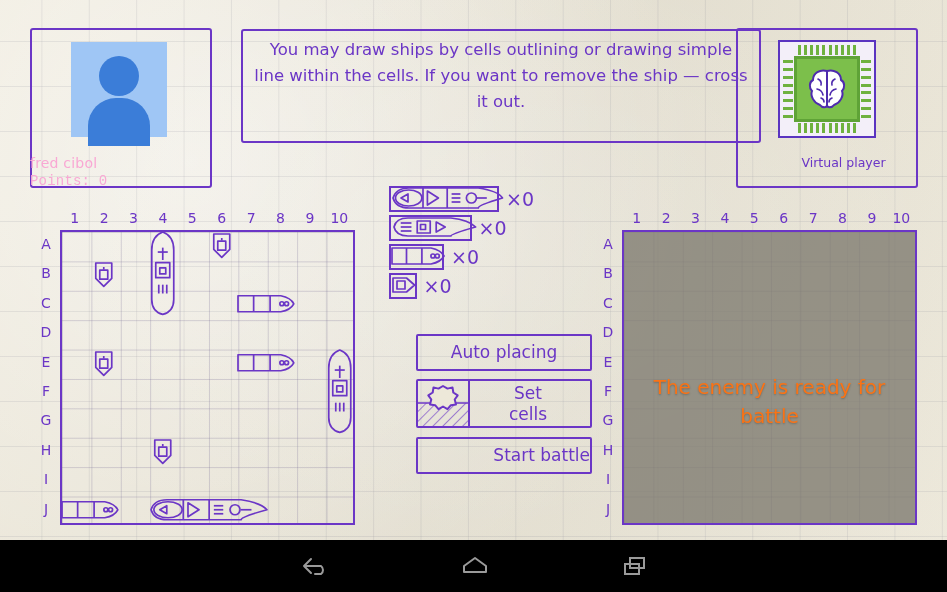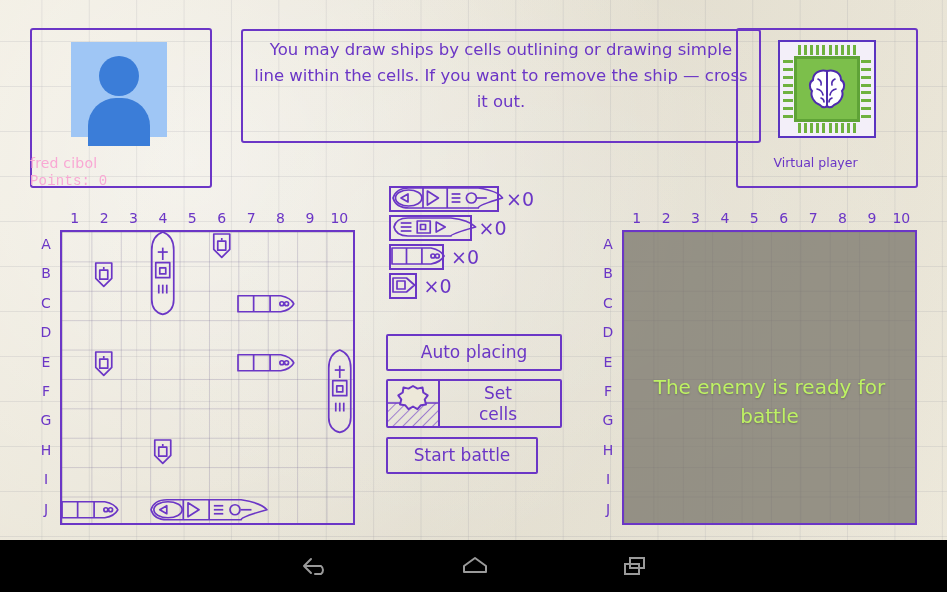--- a/index.html
+++ b/index.html
@@ -77,21 +77,21 @@
   .pins{position:absolute;display:flex;justify-content:space-around;}
   .pins span{background:#6FB23F;display:block;}
   .pins.top,.pins.bottom{left:16px;right:16px;height:10px;}
   .pins.top span,.pins.bottom span{width:3px;height:10px;}
   .pins.top{top:3px;} .pins.bottom{bottom:3px;}
   .pins.left,.pins.right{top:16px;bottom:16px;width:10px;flex-direction:column;}
   .pins.left span,.pins.right span{height:3px;width:10px;}
   .pins.left{left:3px;} .pins.right{right:3px;}
   #brain-icon{position:absolute;left:50%;top:50%;transform:translate(-50%,-50%);}
   #ai-name{
-    position:absolute;left:736px;top:155px;width:159px;text-align:center;
+    position:absolute;left:764px;top:155px;width:159px;text-align:center;
     color:#6B36C6;font-size:12.5px;
   }
 
   
   .board-wrap{position:absolute;}
   .col-head,.row-head{position:absolute;color:#6B36C6;font-size:14px;}
   .col-head{height:18px;line-height:18px;text-align:center;width:29.4px;}
   .row-head{width:20px;line-height:29.4px;text-align:center;height:29.4px;}
   .grid{
     position:absolute;width:295px;height:295px;
@@ -107,44 +107,45 @@
   .ship{position:absolute;pointer-events:none;}
 
   
   #enemy-veil{
     position:absolute;left:622px;top:230px;width:295px;height:295px;
     background:rgba(128,124,112,.80);
     display:flex;align-items:center;justify-content:center;
     box-sizing:border-box;border:2px solid #6B36C6;
   }
   #enemy-status{
-    color:#bef264;font-size:20px;line-height:29px;text-align:center;
+    color:#f97316;font-size:20px;line-height:29px;text-align:center;
     width:250px;text-shadow:0 1px 2px rgba(0,0,0,.25);margin-top:48px;
   }
 
   
   #left-title{
     position:absolute;left:385px;top:156px;width:180px;text-align:center;
     color:#6B36C6;font-size:15px;
   }
   .fleet-row{position:absolute;display:flex;align-items:center;}
   .fleet-cells{border:2px solid #6B36C6;box-sizing:border-box;height:26px;position:relative;}
   .fleet-count{color:#6B36C6;font-size:19px;margin-left:7px;white-space:nowrap;}
 
   
   .btn{
     position:absolute;border:2px solid #6B36C6;box-sizing:border-box;
     display:flex;align-items:center;justify-content:center;
     color:#6B36C6;font-size:17px;background:transparent;cursor:pointer;
     border-radius:2px;
+    margin-left:30px;
   }
   .btn .lbl{text-align:center;line-height:21px;}
   #btn-auto{left:386px;top:334px;width:176px;height:37px;}
   #btn-mine{left:386px;top:379px;width:176px;height:49px;}
-  #btn-start{left:386px;top:437px;width:152px;height:37px;}
+  #btn-start{left:386px;top:437px;width:176px;height:37px;justify-content:flex-end;}
   #btn-stop{left:386px;top:483px;width:176px;height:37px;}
   #mine-icon-box{
     position:absolute;left:0;top:0;width:52px;height:45px;
     border-right:2px solid #6B36C6;box-sizing:border-box;overflow:hidden;
   }
 
   
   #navbar{
     position:absolute;left:0;top:540px;width:947px;height:52px;background:#000;
   }

